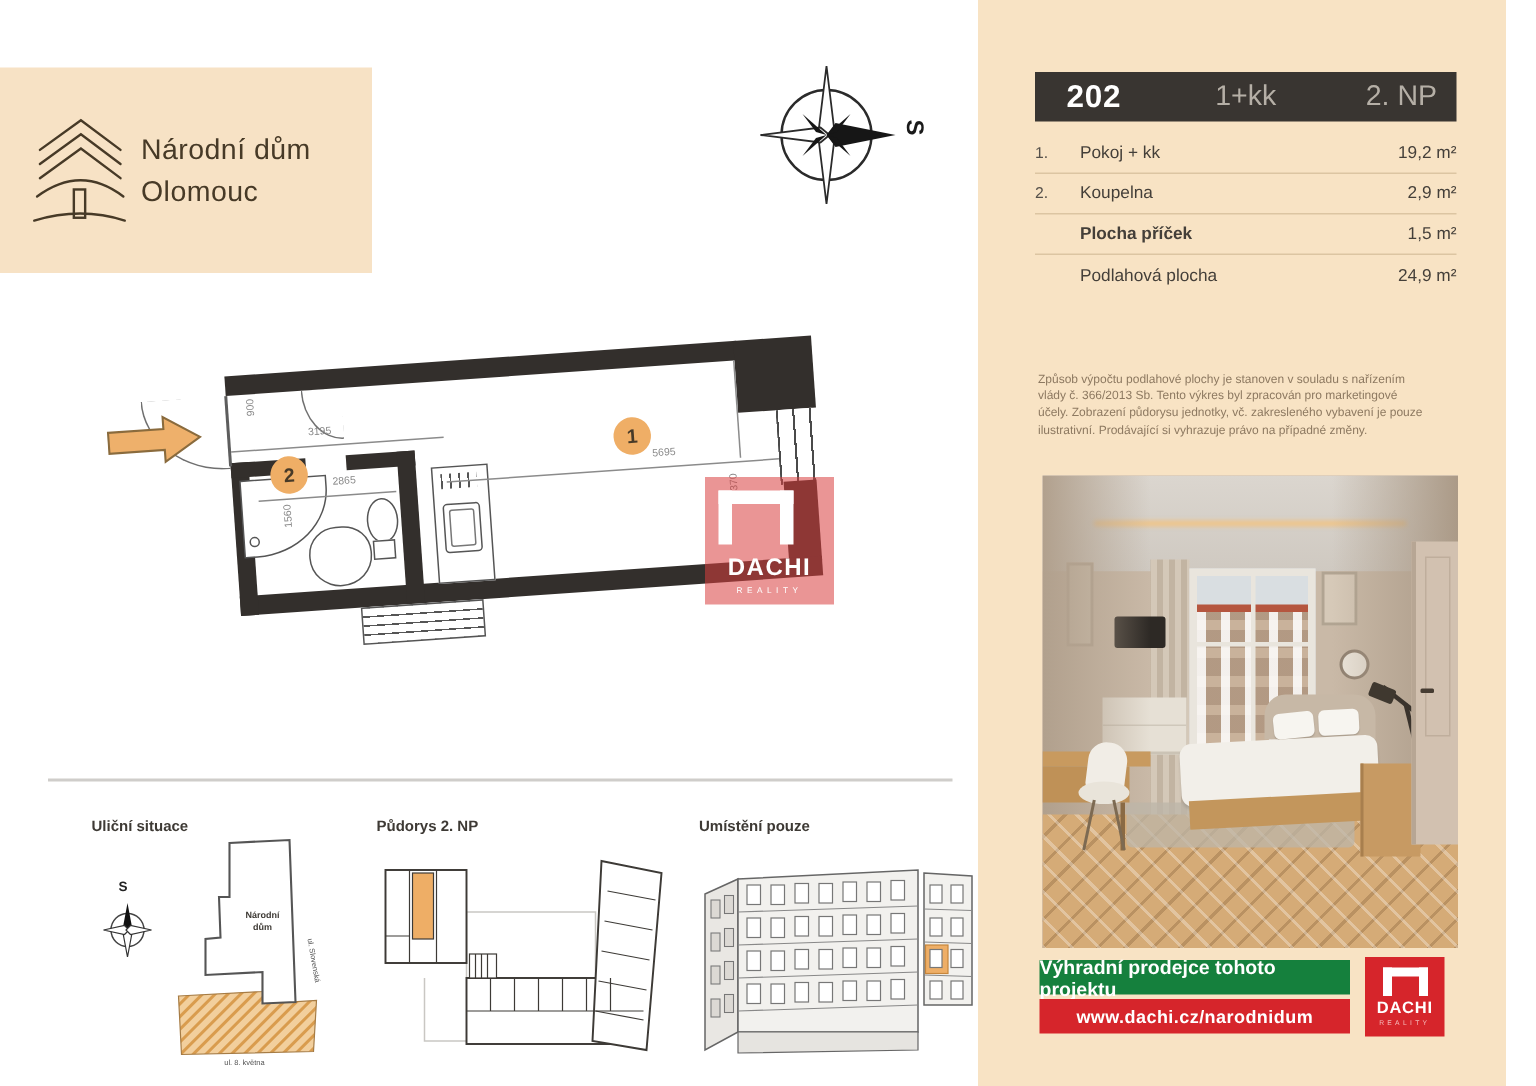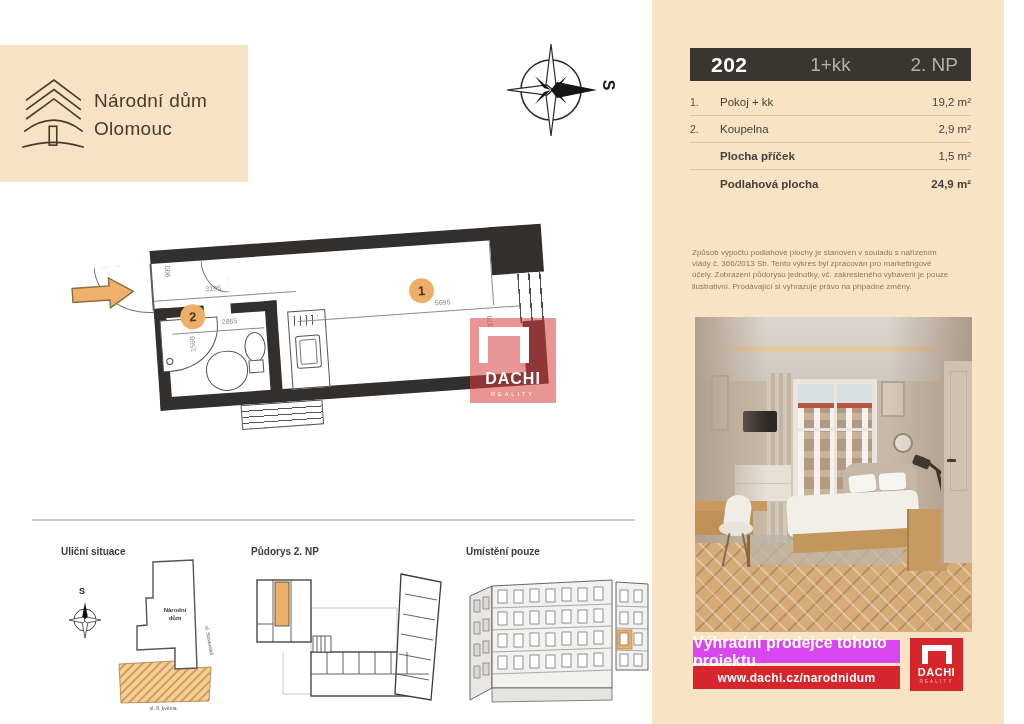--- a/index.html
+++ b/index.html
@@ -28,21 +28,21 @@
   .unit-floor { position:absolute; right:13px; font-size:19px; color:#b5afa6; }
 
   .rooms { position:absolute; left:38px; top:89px; width:281px; }
   .trow { display:flex; align-items:center; height:27px; border-bottom:1px solid #dcc5a2;
           font-size:11.5px; color:#443f39; }
   .trow:last-child { border-bottom:none; }
   .trow .no { width:30px; color:#55504a; font-size:10.5px; }
   .trow .name { flex:1; }
   .trow .area { text-align:right; }
   .trow.b .name { font-weight:700; }
-  .trow.bb .name, .trow.bb .area { font-weight:700; }
+  .trow.bb .name, .trow.bb .area { font-weight:400; }
 
   .disclaimer { position:absolute; left:40px; top:247px; width:258px; font-size:8px;
                 line-height:1.4; color:#8d7961; }
 
   
   .photo { position:absolute; left:43px; top:317px; width:277px; height:315px;
            background:#c7b6a4; overflow:hidden; }
   .photo div { position:absolute; }
   .ph-ceiling { top:0; left:0; right:0; height:64px; background:linear-gradient(#dbd6cf,#cfc9c1); }
   .ph-cove { top:30px; left:34px; right:34px; height:4px; background:#eec489; filter:blur(1.5px); border-radius:2px; }
@@ -85,22 +85,22 @@
   .ph-desk-leg { left:52px; top:218px; width:3px; height:32px; background:#8a6a44; }
   .ph-chair-back { left:30px; top:178px; width:26px; height:32px; background:#f1ede6; border-radius:12px 12px 4px 4px; transform:rotate(7deg); }
   .ph-chair-seat { left:24px; top:204px; width:34px; height:15px; background:#e9e4da; border-radius:50%; }
   .ph-chair-leg1 { left:30px; top:216px; width:2px; height:34px; background:#7d6a52; transform:rotate(12deg); }
   .ph-chair-leg2 { left:50px; top:216px; width:2px; height:34px; background:#7d6a52; transform:rotate(-12deg); }
   .ph-door { left:246px; top:44px; width:31px; height:202px; background:#d2c1b0; border-left:3px solid #b7a694; }
   .ph-door-panel { position:absolute; left:6px; top:10px; right:5px; height:120px; border:1px solid #bfae9c; }
   .ph-door-handle { position:absolute; left:3px; top:98px; width:9px; height:3px; background:#463c32; border-radius:1px; }
 
   
-  .bar-gray { position:absolute; left:41px; top:640px; width:207px; height:23px; background:#d946ef;
-              color:#fff; font-size:16px; font-weight:700; display:flex; align-items:center; justify-content:center; }
+  .bar-gray { position:absolute; left:41px; top:640px; width:207px; height:23px; background:#15803d;
+              color:#fff; font-size:13px; font-weight:700; display:flex; align-items:center; justify-content:center; }
   .bar-red { position:absolute; left:41px; top:666px; width:207px; height:23px; background:#d6252b;
              color:#fff; font-size:12px; font-weight:700; display:flex; align-items:center; justify-content:center; letter-spacing:.3px; }
   .dachi-logo { position:absolute; left:258px; top:638px; width:53px; height:53px; background:#d6252b;
                 display:flex; flex-direction:column; align-items:center; }
   .dachi-arch { margin-top:7px; width:30px; height:19px; border:6px solid #fff; border-bottom:none; }
   .dachi-name { color:#fff; font-weight:700; font-size:11px; letter-spacing:.5px; margin-top:2px; }
   .dachi-sub { color:#f4b9b9; font-size:4.5px; letter-spacing:2.2px; margin-top:1px; }
 
   
   .plan { position:absolute; left:61px; top:240px; width:500px; height:195px;

